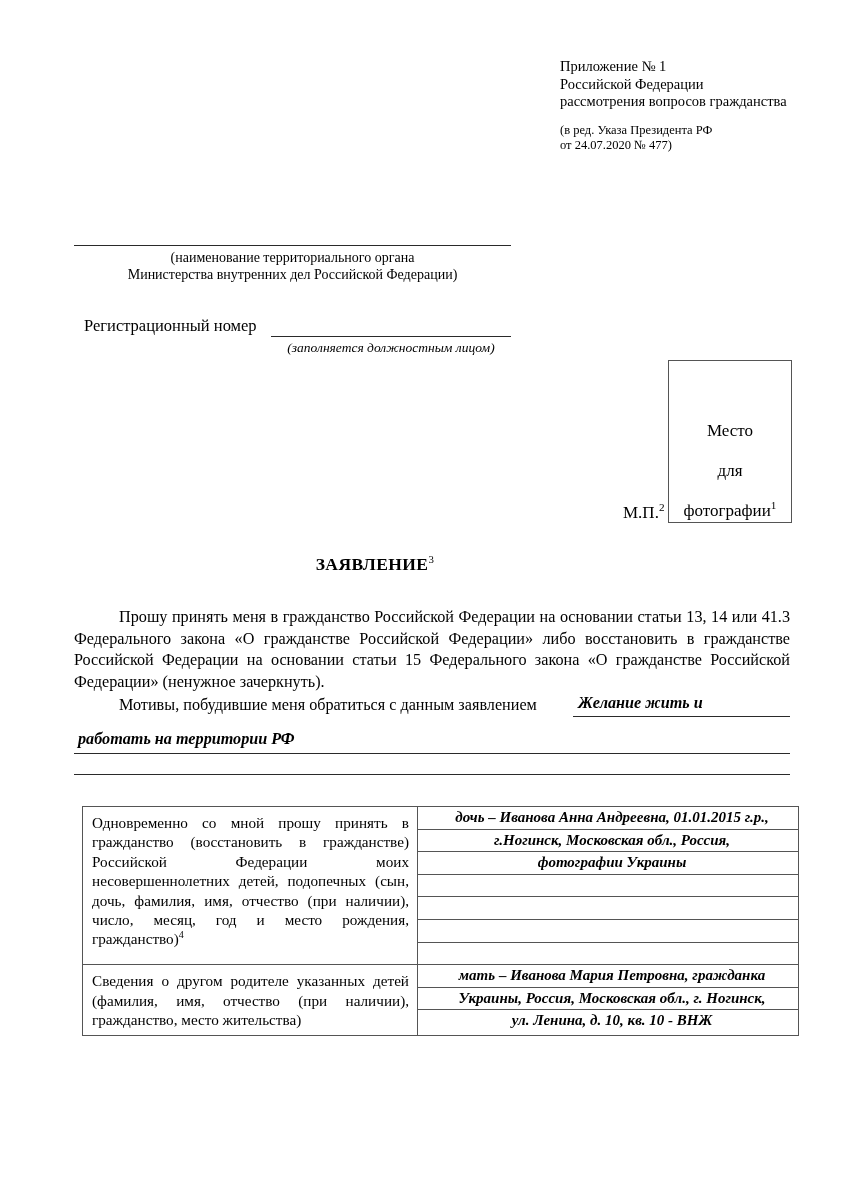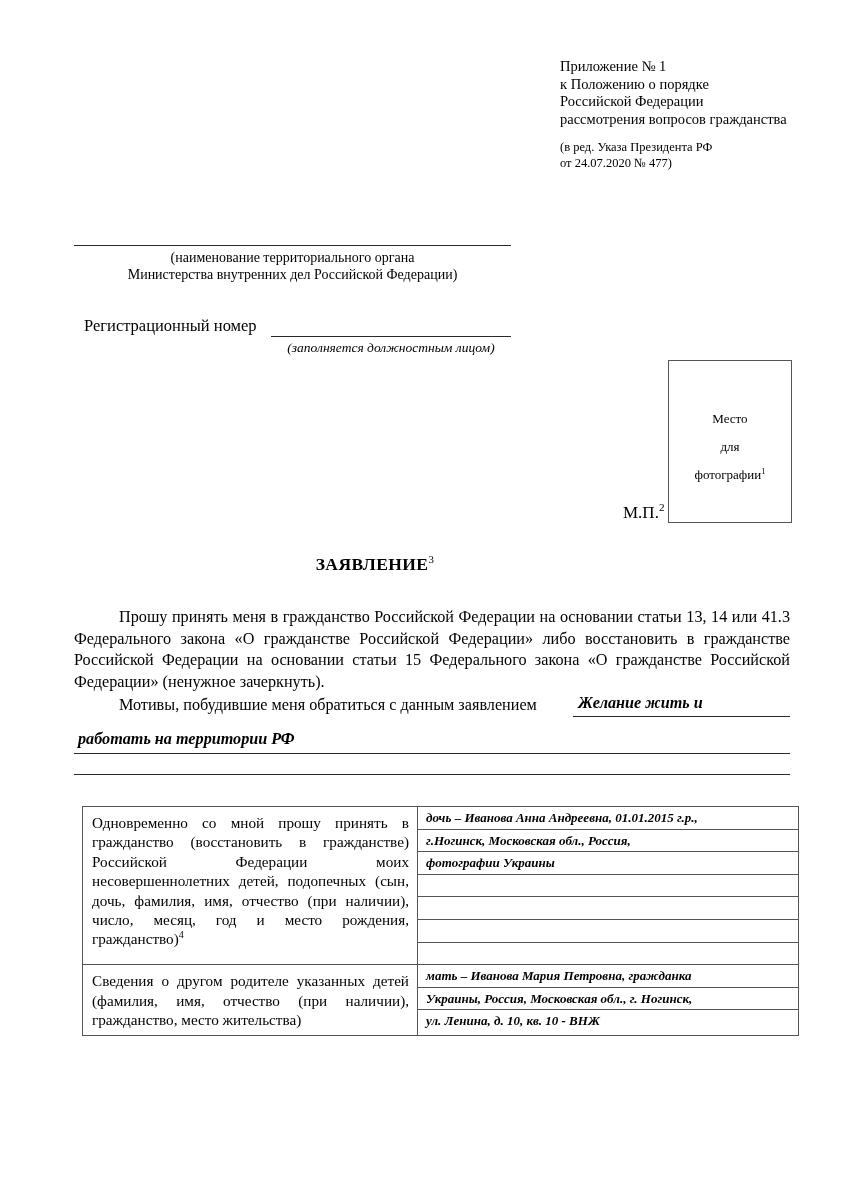--- a/index.html
+++ b/index.html
@@ -100,22 +100,23 @@
     box-sizing: border-box;
   }
   .photo-inner {
     position: absolute;
     left: 0;
     top: 44px;
     width: 100%;
     text-align: center;
   }
   .photo-line {
-    font-size: 13px;
+    font-size: 17px;
     line-height: 28px;
+    margin-top: 12px;
   }
   .sup {
     font-size: 0.66em;
     vertical-align: super;
     line-height: 0;
   }
   .mp-label {
     position: absolute;
     left: 623px;
     top: 503px;
@@ -233,40 +234,40 @@
   .value-stack {
     width: 100%;
     border-collapse: collapse;
     table-layout: fixed;
   }
   .value-stack td {
     border: none;
     border-bottom: 1px solid #555555;
     height: 21.6px;
     padding: 0 0 0 8px;
-    font-size: 13px;
+    font-size: 15px;
     line-height: 21.6px;
     white-space: nowrap;
     overflow: hidden;
+    text-align: center;
   }
   .value-stack tr:last-child td {
     border-bottom: none;
   }
   .value-cell-wrap {
     padding: 0;
   }
 </style>
 </head>
 <body>
 
 <div class="page">
 
   <div class="header-block">
     <div class="header-line">Приложение № 1</div>
-    <div class="header-line">к Положению о порядке</div>
     <div class="header-line">Российской Федерации</div>
     <div class="header-line">рассмотрения вопросов гражданства</div>
     <div class="header-sub">
       <div class="header-line">(в ред. Указа Президента РФ</div>
       <div class="header-line">от 24.07.2020 № 477)</div>
     </div>
   </div>
 
   <div class="organ-rule"></div>
   <div class="organ-caption">

